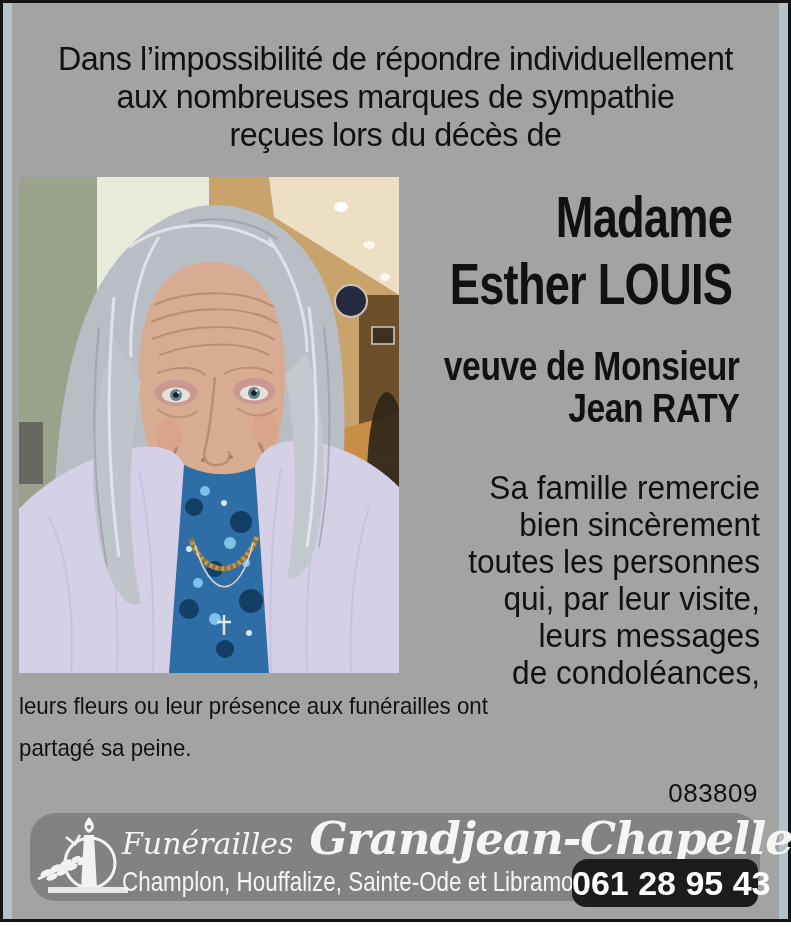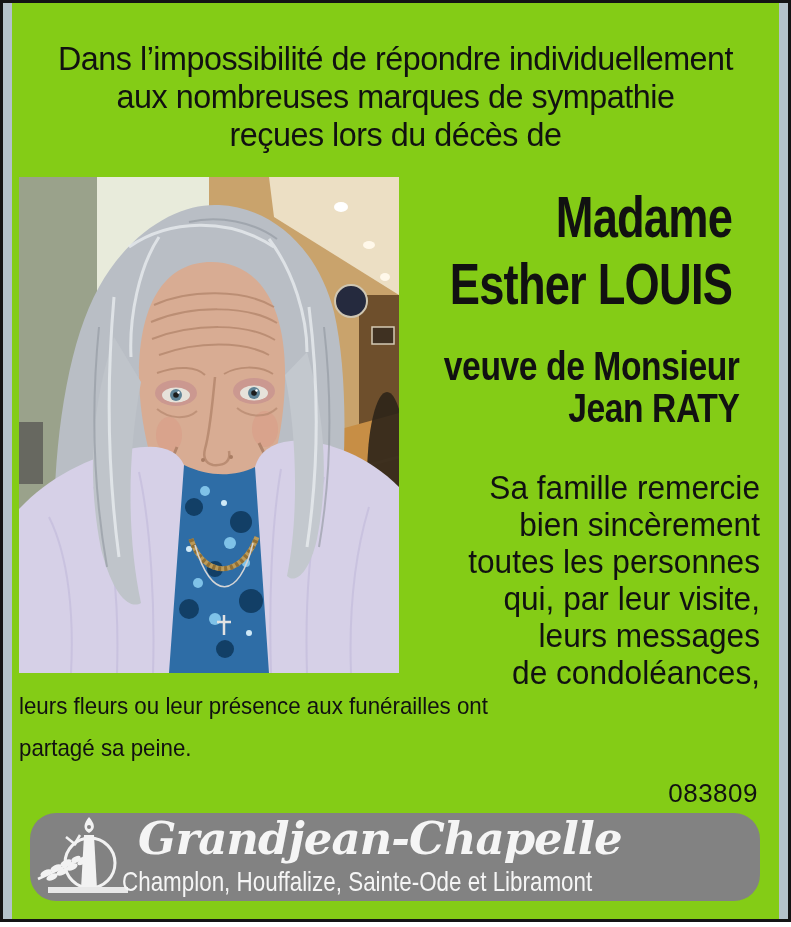--- a/index.html
+++ b/index.html
@@ -1,18 +1,18 @@
 <!DOCTYPE html>
 <html><head>
 <meta charset="utf-8">
 <style>
   html,body{margin:0;padding:0;background:#ffffff;}
   .page{position:relative;width:791px;height:927px;background:#ffffff;overflow:hidden;
         font-family:"Liberation Sans",sans-serif;color:#111;}
-  .frame{position:absolute;left:0;top:0;right:0;bottom:5px;border:3px solid #141414;background:#84cc16;}
+  .frame{position:absolute;left:0;top:0;right:0;bottom:5px;border:3px solid #141414;background:#a3a3a3;}
   .strip{position:absolute;top:0;bottom:0;width:9px;background:#b4c2ca;}
   .strip.left{left:0}
   .strip.right{right:0}
   .condensed{display:block;transform:scaleX(var(--cx,0.93));transform-origin:center top;}
   .condensed.from-left{transform-origin:left top;}
   .intro{position:absolute;top:36px;left:12px;right:12px;text-align:center;
          font-size:34px;line-height:38px;letter-spacing:-0.5px;}
   .photo{position:absolute;left:16px;top:174px;width:380px;height:496px;overflow:hidden;}
   .photo svg{display:block;width:100%;height:100%;}
   .right-col{position:absolute;left:398px;top:174px;width:372px;text-align:right;}
@@ -210,20 +210,22 @@
           <ellipse cx="16" cy="62" rx="6" ry="3" transform="rotate(-25 16 62)"></ellipse>
           <ellipse cx="20" cy="53" rx="6" ry="3" transform="rotate(-25 20 53)"></ellipse>
           <ellipse cx="26" cy="57" rx="6" ry="3" transform="rotate(-25 26 57)"></ellipse>
           <ellipse cx="30" cy="48" rx="6" ry="3" transform="rotate(-25 30 48)"></ellipse>
           <ellipse cx="36" cy="52" rx="6" ry="3" transform="rotate(-25 36 52)"></ellipse>
           <ellipse cx="40" cy="44" rx="5" ry="2.5" transform="rotate(-25 40 44)"></ellipse>
           <ellipse cx="46" cy="47" rx="5" ry="2.5" transform="rotate(-25 46 47)"></ellipse>
         </g>
       </svg>
       <div class="brand-row">
+        <span class="brand-prefix">Funérailles</span>
         <span class="brand-name">Grandjean-Chapelle</span>
       </div>
       <div class="locations">
         <span class="condensed from-left" style="--cx:0.80">Champlon, Houffalize, Sainte-Ode et Libramont</span>
       </div>
+      <div class="phone-badge">061 28 95 43</div>
     </div>
   </div>
 </div>
 
 </body></html>

